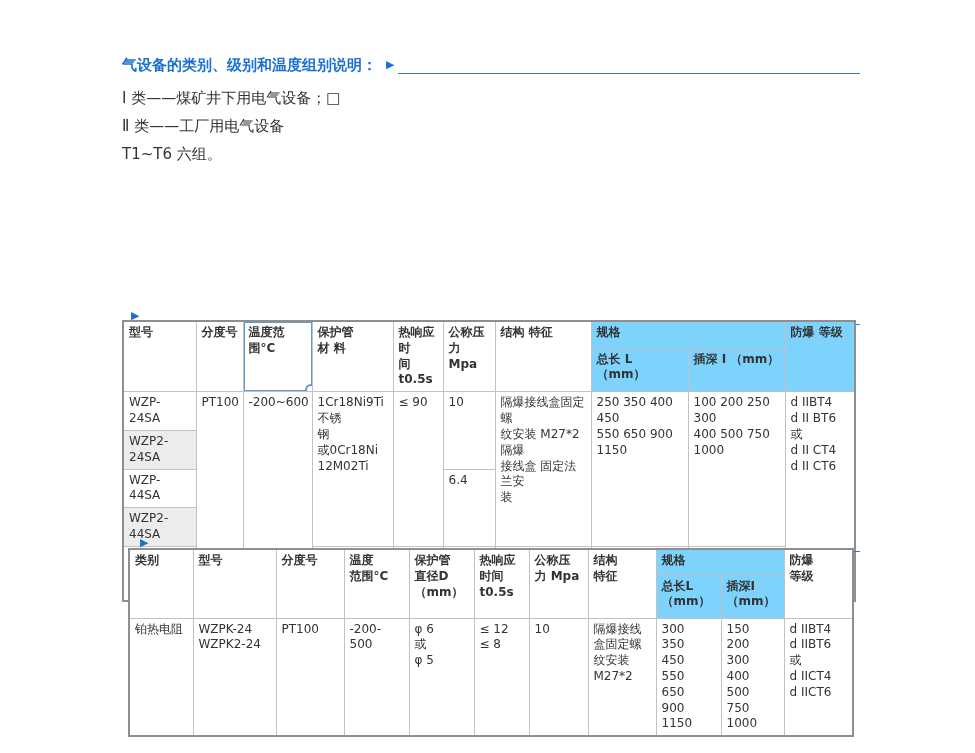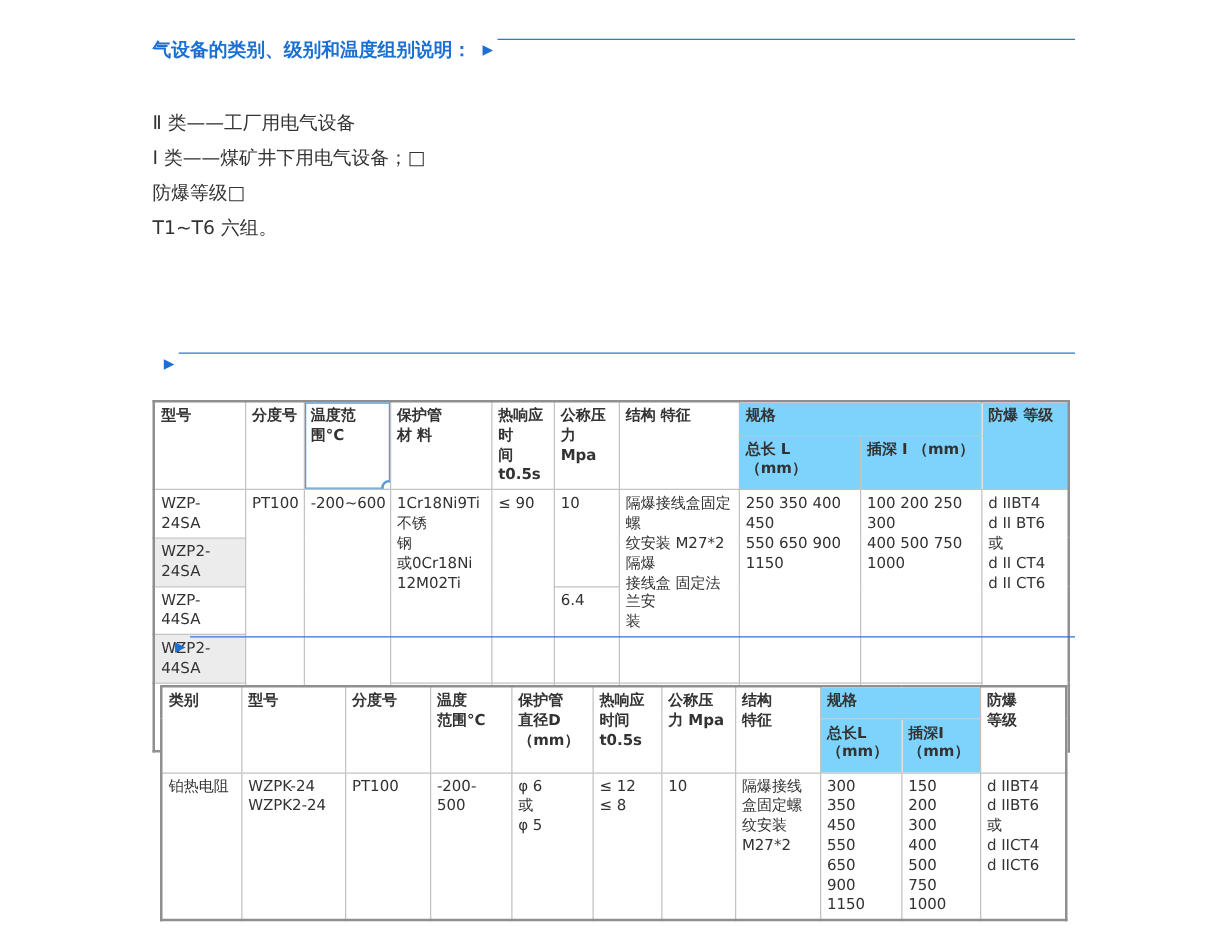--- a/index.html
+++ b/index.html
@@ -6,23 +6,24 @@
   body {
     width:975px; height:753px; background:#ffffff;
     font-family:"DejaVu Sans", sans-serif;
     color:#333333;
   }
   .page { position:relative; width:975px; height:753px; background:#ffffff; overflow:hidden; }
 
   
   .sec-heading {
     position:absolute; left:122px; width:738px;
-    display:flex; align-items:flex-start;
+    display:flex; align-items:flex-end;
     color:#1b70d2; font-weight:bold; font-size:15px; line-height:18px;
     white-space:nowrap;
+    margin-top:25px;
   }
   .sec-heading .arrow { font-size:11px; margin-left:9px; color:#1b70d2; }
   .sec-heading .rule { flex:1; height:0; border-top:1px solid #2a79d0; margin-left:4px; }
 
   
   .intro {
     position:absolute; left:122px; top:84px; width:760px;
     font-size:15px; line-height:28px; color:#333333;
   }
   .intro div { white-space:pre-wrap; }
@@ -69,23 +70,22 @@
 
 <div class="page">
 
   <div class="sec-heading" style="top:31px;">
     <span>气设备的类别、级别和温度组别说明：</span>
     <span class="arrow">▶</span>
     <span class="rule"></span>
   </div>
 
   <div class="intro">
+    <div>I 类——煤矿井下用电气设备；□</div>
     <div>Ⅱ 类——工厂用电气设备</div>
-    <div>I 类——煤矿井下用电气设备；□</div>
-    <div>防爆等级□</div>
     <div>T1~T6 六组。</div>
   </div>
 
   <div class="sec-heading" style="top:282px;">
     <span class="arrow">▶</span>
     <span class="rule"></span>
   </div>
 
   <table class="doc-table t1">
     <colgroup>

